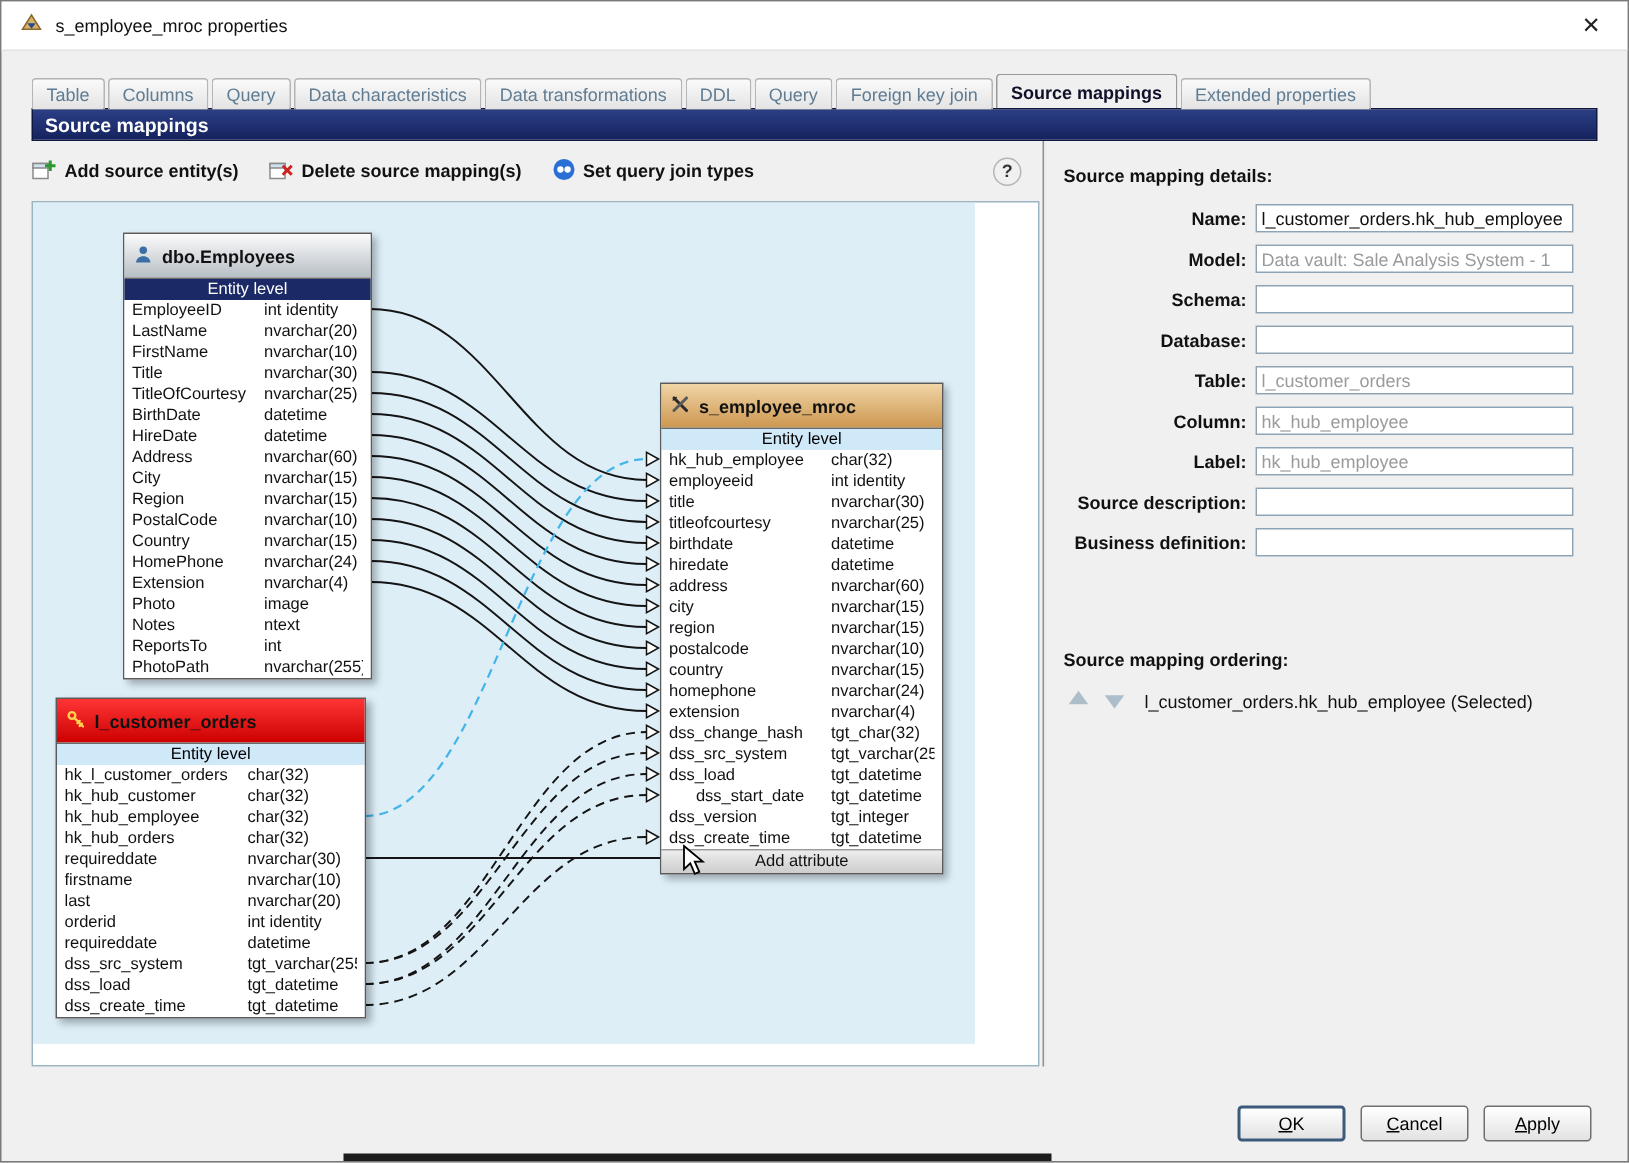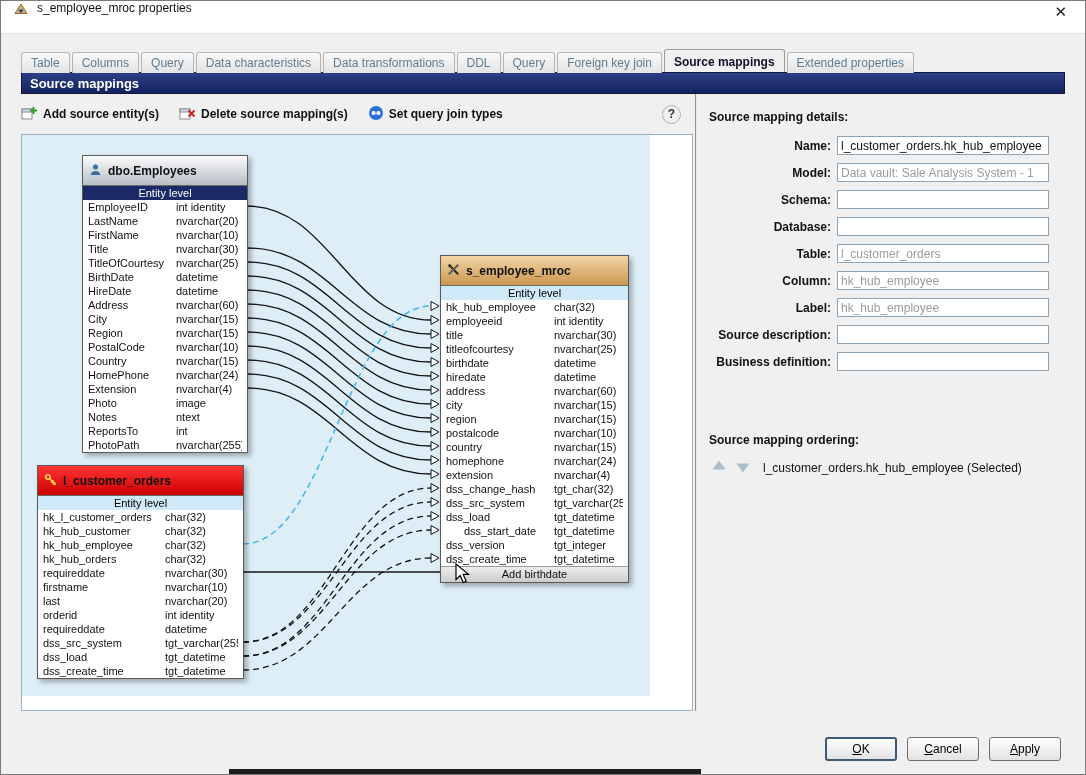--- a/index.html
+++ b/index.html
@@ -1,20 +1,20 @@
 <!DOCTYPE html>
 <html><head>
 <meta charset="utf-8">
 <style>
   html,body{margin:0;padding:0;background:#9a9a9a;}
   .dialog{position:relative;width:1086px;height:775px;background:#f0f0f0;
     font-family:"Liberation Sans",sans-serif;color:#111;overflow:hidden;
     border:1px solid #7a7a7a;box-sizing:border-box;}
   
-  .titlebar{height:32px;background:#ffffff;display:flex;
+  .titlebar{height:32px;background:#ffffff;display:flex;align-items:center;
     padding:0 12px;border-bottom:1px solid #e2e2e2;}
   .titlebar .title{font-size:12px;margin-left:8px;}
   .titlebar .close{margin-left:auto;font-size:15px;color:#222;cursor:default;padding:2px 6px;}
   
   .tabs{display:flex;align-items:flex-end;padding:0 20px;margin-top:14px;height:24px;}
   .tab{font-size:12px;color:#5f7c93;background:linear-gradient(#fafafa,#e3e3e3);
     border:1px solid #b5b5b5;border-bottom:none;padding:3px 9px;margin-right:2px;
     border-radius:3px 3px 0 0;position:relative;top:1px;white-space:nowrap;}
   .tab.selected{color:#10102a;font-weight:bold;background:#f0f0f0;padding-top:5px;top:0;
     z-index:2;border-color:#9a9a9a;}
@@ -338,21 +338,21 @@
               <span class="ctype">tgt_datetime</span>
             </div>
             <div class="ent-row">
               <span class="cname" style="width: 108px;">dss_version</span>
               <span class="ctype">tgt_integer</span>
             </div>
             <div class="ent-row">
               <span class="cname" style="width: 108px;">dss_create_time</span>
               <span class="ctype">tgt_datetime</span>
             </div>
-            <div class="ent-footer">Add birthdate</div>
+            <div class="ent-footer">Add attribute</div>
           </div>
           <div class="entity red" style="left: 15px; top: 330px; width: 205px;">
             <div class="ent-header">
               <span><svg width="13" height="13" viewBox="0 0 14 14">
                   <circle cx="4.3" cy="4.3" r="2.4" fill="none" stroke="#ffd34d" stroke-width="1.7"></circle>
                   <path d="M6.2 6.2l6 6m-2.4-.4l1.6-1.6m-3.2-.4l1.6-1.6" stroke="#ffd34d" stroke-width="1.7" stroke-linecap="round"></path>
                 </svg></span>
               <span>l_customer_orders</span>
             </div>
             <div class="ent-sub">Entity level</div>

